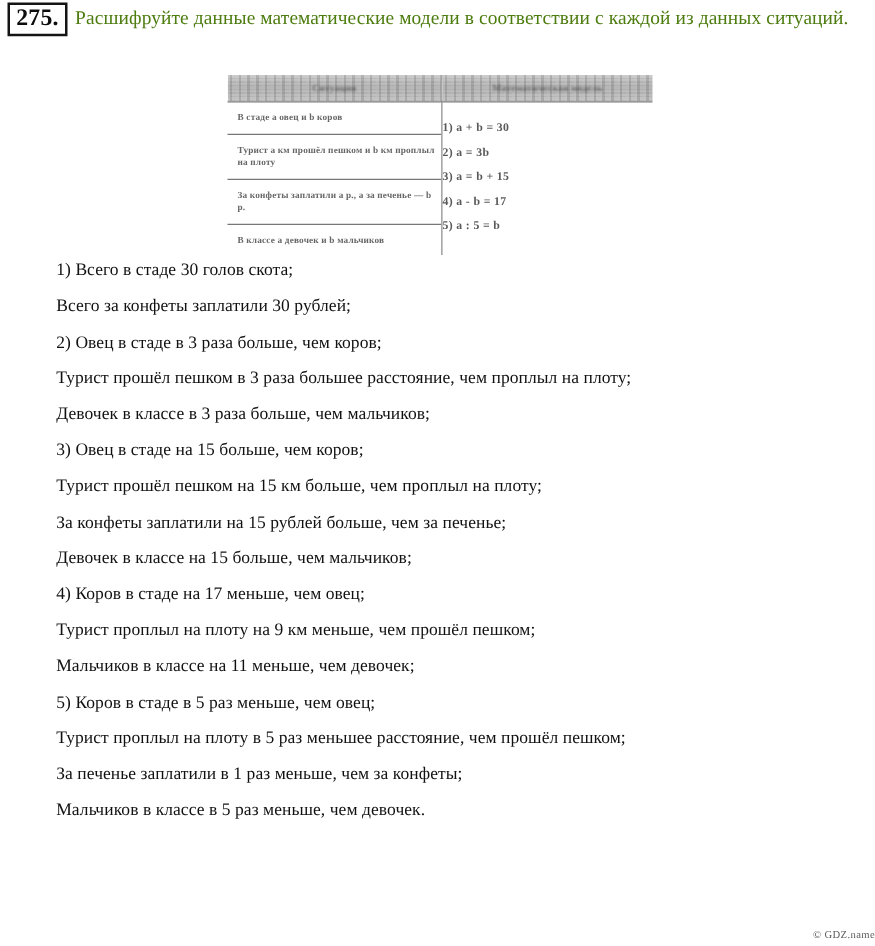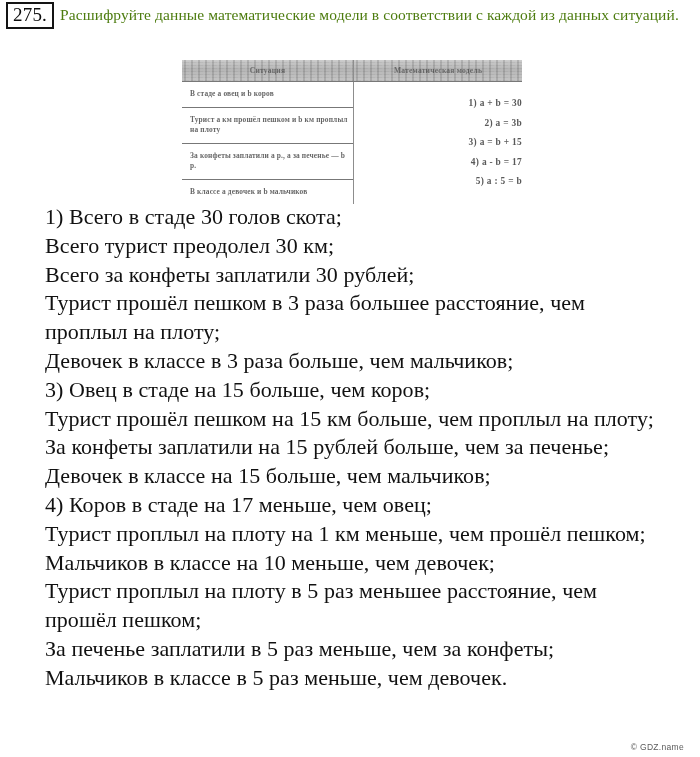--- a/index.html
+++ b/index.html
@@ -21,21 +21,21 @@
     position: absolute;
     left: 6px;
     top: 2px;
     right: 6px;
     display: block;
   }
   .task-number {
     display: inline-block;
     border: 2px solid #141414;
     padding: 0px 5px 1px 5px;
-    font-weight: normal;
+    font-weight: bold;
     font-size: 19px;
     line-height: 22px;
     letter-spacing: 0.2px;
     vertical-align: top;
     margin-right: 6px;
     color: #0d0d0d;
     font-family: "Liberation Serif", "DejaVu Serif", serif;
   }
   .task-text {
     display: inline;
@@ -102,21 +102,21 @@
     font-size: 7.4px;
     line-height: 10.5px;
     color: #5a5a5a;
     font-weight: bold;
     letter-spacing: 0.15px;
   }
   .situation-cell.last { border-bottom: none; }
 
   .model-cell {
     padding: 0 6px;
-    text-align: right;
+    text-align: left;
   }
   .eq-list {
     margin: 0;
     padding: 4px 0 4px 0;
     list-style: none;
   }
   .eq-list li {
     font-size: 9.4px;
     line-height: 19.6px;
     color: #4a4a4a;
@@ -126,36 +126,36 @@
   }
 
   
   .answers {
     position: absolute;
     left: 45px;
     top: 203px;
     width: 625px;
   }
   .answer-line {
-    font-size: 22px;
+    font-size: 14px;
     line-height: 28.8px;
     color: #111111;
     letter-spacing: 0.05px;
     text-indent: 0;
   }
 
   
   .footer-credit {
     position: absolute;
-    right: 16px;
+    right: 0;
     bottom: 5px;
     font-size: 8.5px;
     color: #5b5b5b;
     letter-spacing: 0.3px;
-    font-family: Liberation Sans, sans-serif;
+    font-family: Liberation Serif, serif;
   }
 </style>
 </head>
 <body>
 
 <div class="task-header">
   <span class="task-number">275.</span><span class="task-text">Расшифруйте данные математические модели в соответствии с каждой из данных ситуаций.</span>
 </div>
 
 <div class="table-wrap">
@@ -189,29 +189,30 @@
             <li>5) a : 5 = b</li>
           </ul>
         </td>
       </tr>
     </tbody>
   </table>
 </div>
 
 <div class="answers">
   <div class="answer-line">1) Всего в стаде 30 голов скота;</div>
-  <div class="answer-line">Всего турист преодолел 30 км;</div>
   <div class="answer-line">Всего за конфеты заплатили 30 рублей;</div>
+  <div class="answer-line">2) Овец в стаде в 3 раза больше, чем коров;</div>
   <div class="answer-line">Турист прошёл пешком в 3 раза большее расстояние, чем проплыл на плоту;</div>
   <div class="answer-line">Девочек в классе в 3 раза больше, чем мальчиков;</div>
   <div class="answer-line">3) Овец в стаде на 15 больше, чем коров;</div>
   <div class="answer-line">Турист прошёл пешком на 15 км больше, чем проплыл на плоту;</div>
   <div class="answer-line">За конфеты заплатили на 15 рублей больше, чем за печенье;</div>
   <div class="answer-line">Девочек в классе на 15 больше, чем мальчиков;</div>
   <div class="answer-line">4) Коров в стаде на 17 меньше, чем овец;</div>
-  <div class="answer-line">Турист проплыл на плоту на 1 км меньше, чем прошёл пешком;</div>
-  <div class="answer-line">Мальчиков в классе на 10 меньше, чем девочек;</div>
+  <div class="answer-line">Турист проплыл на плоту на 9 км меньше, чем прошёл пешком;</div>
+  <div class="answer-line">Мальчиков в классе на 11 меньше, чем девочек;</div>
+  <div class="answer-line">5) Коров в стаде в 5 раз меньше, чем овец;</div>
   <div class="answer-line">Турист проплыл на плоту в 5 раз меньшее расстояние, чем прошёл пешком;</div>
-  <div class="answer-line">За печенье заплатили в 5 раз меньше, чем за конфеты;</div>
+  <div class="answer-line">За печенье заплатили в 1 раз меньше, чем за конфеты;</div>
   <div class="answer-line">Мальчиков в классе в 5 раз меньше, чем девочек.</div>
 </div>
 
 <div class="footer-credit">© GDZ.name</div>
 
 </body></html>

